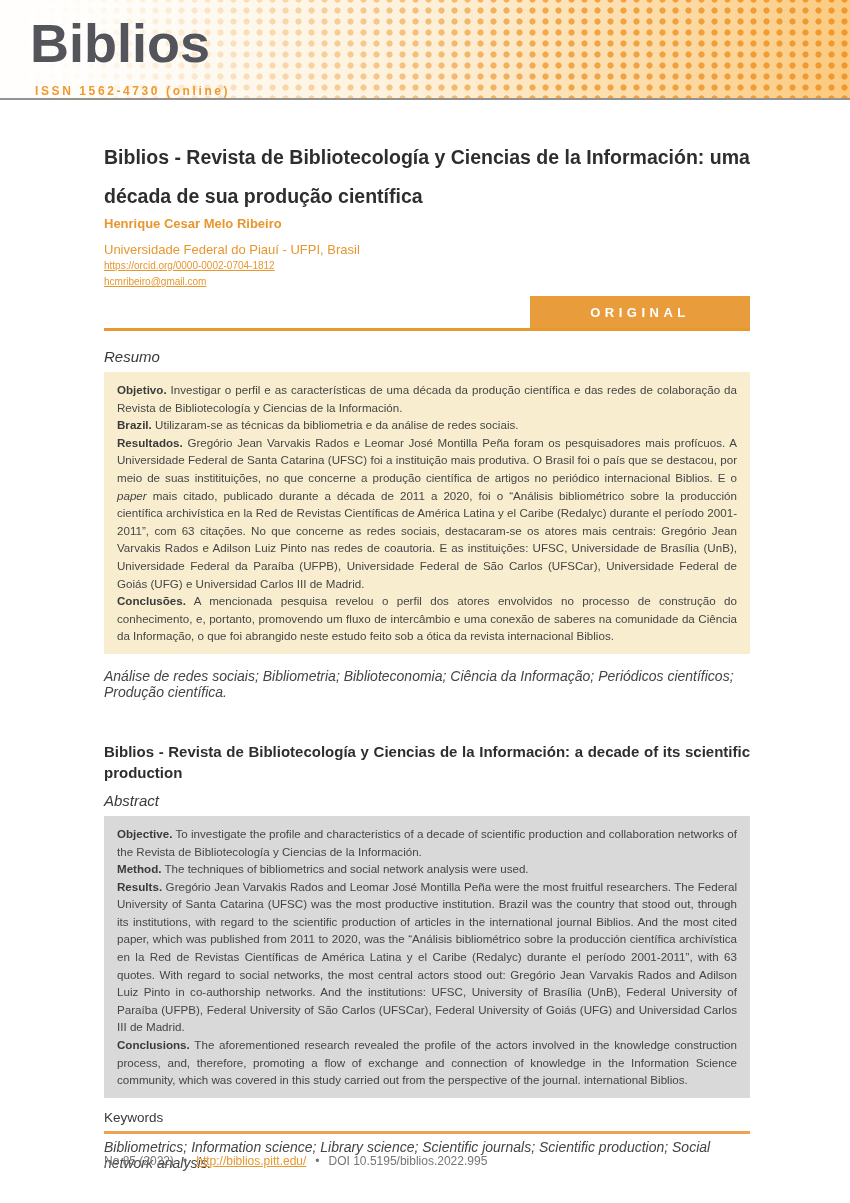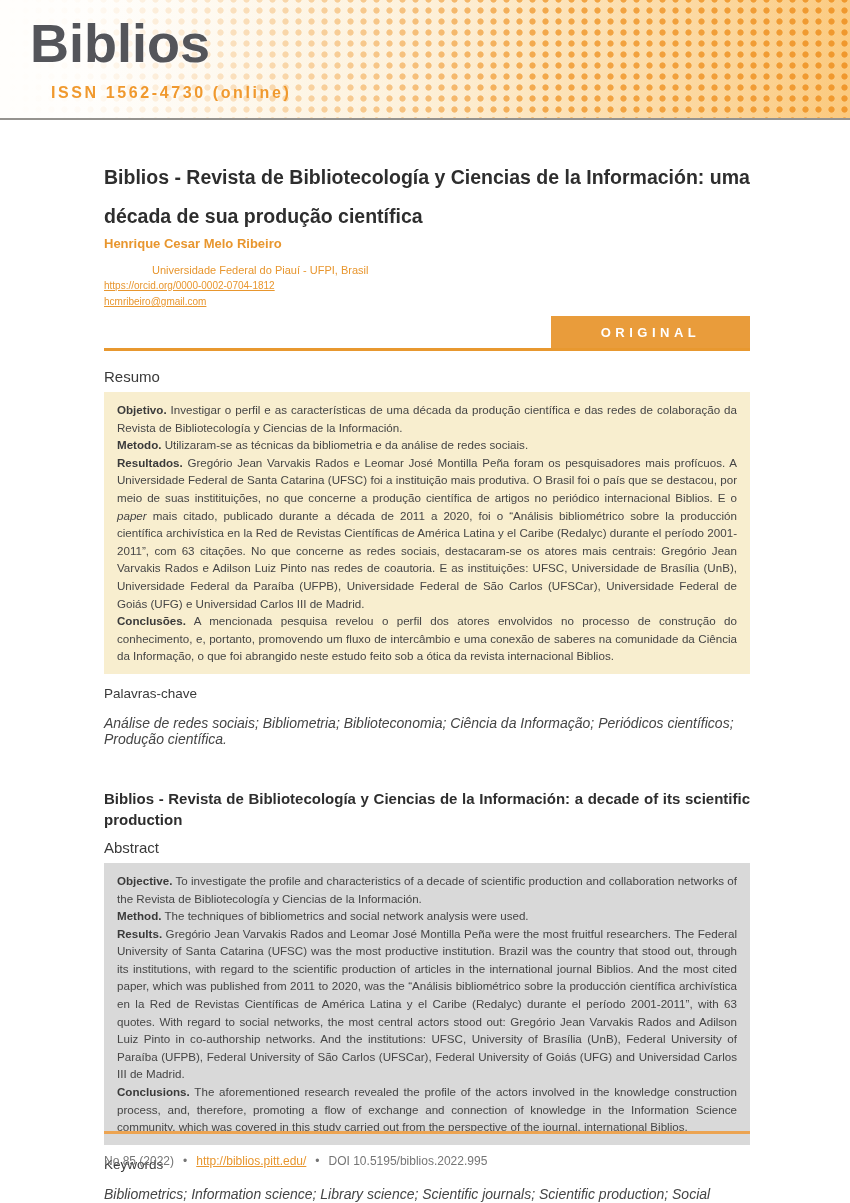--- a/index.html
+++ b/index.html
@@ -14,56 +14,56 @@
   }
   *{box-sizing:border-box;}
   html,body{margin:0;padding:0;background:#ffffff;}
   .page{
     width:850px;height:1203px;position:relative;overflow:hidden;background:#ffffff;
     font-family:"Liberation Sans","DejaVu Sans",sans-serif;
   }
 
   
   .banner{
-    height:120px;border-bottom:2px solid #95938F;position:relative;
+    height:100px;border-bottom:2px solid #95938F;position:relative;
     background-color:#FDF3E2;
     background-image:
       linear-gradient(to right,
         #FFFEFC 0%, rgba(255,254,252,.97) 10%, rgba(253,246,232,.62) 36%,
         rgba(252,226,180,.18) 66%, rgba(251,199,120,0) 100%),
       radial-gradient(circle, #F0982D 2.7px, rgba(240,152,45,0) 3.5px),
       linear-gradient(100deg, #FFFEFB 0%, #FDF0D8 48%, #FBC97D 100%);
     background-size:100% 100%, 13px 11px, 100% 100%;
     background-position:0 0, 6px 5px, 0 0;
   }
   .logo{
     position:absolute;left:30px;top:12px;
     font-size:54px;font-weight:bold;color:#54555A;letter-spacing:0;
     text-shadow:0 0 3px rgba(255,255,255,.95);
   }
   .issn{
-    position:absolute;left:51px;top:84px;
-    font-size:16px;font-weight:bold;letter-spacing:2.6px;color:#F0992E;
+    position:absolute;left:35px;top:84px;
+    font-size:12px;font-weight:bold;letter-spacing:2.6px;color:#F0992E;
   }
 
   
   .content{margin:0 100px 0 104px;}
   .title{margin:38px 0 0 0;font-size:19.5px;line-height:39px;font-weight:bold;color:var(--ink);}
   .author{font-size:13px;font-weight:bold;color:var(--accent);}
-  .affil{margin-top:11px;font-size:11px;color:var(--accent);line-height:16px;margin-left:48px;}
+  .affil{margin-top:11px;font-size:13px;color:var(--accent);line-height:16px;}
   .plink{display:block;width:fit-content;font-size:10px;color:var(--accent);text-decoration:underline;line-height:16px;}
 
   .rule-row{margin-top:6px;height:35px;border-bottom:3px solid var(--rule);position:relative;}
   .badge{
-    position:absolute;right:0;bottom:0;width:199px;height:32px;background:var(--badge);
+    position:absolute;right:0;bottom:0;width:220px;height:32px;background:var(--badge);
     color:#ffffff;font-size:13px;font-weight:bold;letter-spacing:4.5px;
     display:flex;align-items:center;justify-content:center;
   }
 
-  .sec{margin:17px 0 0 0;font-size:15px;font-weight:normal;color:#3A3A3A;}
+  .sec{margin:17px 0 0 0;font-size:15px;font-weight:normal;color:#3A3A3A;font-style:italic;}
   .box{
     margin-top:7px;padding:9px 13px;font-size:11.6px;line-height:17.6px;
     color:var(--body-ink);text-align:justify;
   }
   .box p{margin:0;}
   .box b{color:#3A3A3A;}
   .box-cream{background:var(--cream);}
   .box-gray{background:var(--gray);}
 
   .kw-head{margin-top:12px;font-size:13.5px;color:#3A3A3A;}
@@ -100,26 +100,25 @@
     <a href="#" class="plink">https://orcid.org/0000-0002-0704-1812</a>
     <a href="#" class="plink">hcmribeiro@gmail.com</a>
 
     <div class="rule-row">
       <div class="badge">ORIGINAL</div>
     </div>
 
     <h2 class="sec">Resumo</h2>
     <div class="box box-cream">
       <p><b>Objetivo.</b> <span>Investigar o perfil e as características de uma década da produção científica e das redes de colaboração da Revista de Bibliotecología y Ciencias de la Información.</span></p>
-      <p><b>Metodo.</b> <span>Utilizaram-se as técnicas da bibliometria e da análise de redes sociais.</span></p>
+      <p><b>Brazil.</b> <span>Utilizaram-se as técnicas da bibliometria e da análise de redes sociais.</span></p>
       <p><b>Resultados.</b> <span>Gregório Jean Varvakis Rados e Leomar José Montilla Peña foram os pesquisadores mais profícuos. A Universidade Federal de Santa Catarina (UFSC) foi a instituição mais produtiva. O Brasil foi o país que se destacou, por meio de suas institituições, no que concerne a produção científica de artigos no periódico internacional Biblios. E o</span> <em>paper</em> <span>mais citado, publicado durante a década de 2011 a 2020, foi o “Análisis bibliométrico sobre la producción científica archivística en la Red de Revistas Científicas de América Latina y el Caribe (Redalyc) durante el período 2001-2011”, com 63 citações. No que concerne as redes sociais, destacaram-se os atores mais centrais: Gregório Jean Varvakis Rados e Adilson Luiz Pinto nas redes de coautoria. E as instituições: UFSC, Universidade de Brasília (UnB), Universidade Federal da Paraíba (UFPB), Universidade Federal de São Carlos (UFSCar), Universidade Federal de Goiás (UFG) e Universidad Carlos III de Madrid.</span></p>
       <p><b>Conclusões.</b> <span>A mencionada pesquisa revelou o perfil dos atores envolvidos no processo de construção do conhecimento, e, portanto, promovendo um fluxo de intercâmbio e uma conexão de saberes na comunidade da Ciência da Informação, o que foi abrangido neste estudo feito sob a ótica da revista internacional Biblios.</span></p>
     </div>
 
-    <div class="kw-head">Palavras-chave</div>
     <div class="kw">Análise de redes sociais; Bibliometria; Biblioteconomia; Ciência da Informação; Periódicos científicos; Produção científica.</div>
 
     <h2 class="title-en">Biblios - Revista de Bibliotecología y Ciencias de la Información: a decade of its scientific production</h2>
 
     <h2 class="sec sec-abs">Abstract</h2>
     <div class="box box-gray">
       <p><b>Objective.</b> <span>To investigate the profile and characteristics of a decade of scientific production and collaboration networks of the Revista de Bibliotecología y Ciencias de la Información.</span></p>
       <p><b>Method.</b> <span>The techniques of bibliometrics and social network analysis were used.</span></p>
       <p><b>Results.</b> <span>Gregório Jean Varvakis Rados and Leomar José Montilla Peña were the most fruitful researchers. The Federal University of Santa Catarina (UFSC) was the most productive institution. Brazil was the country that stood out, through its institutions, with regard to the scientific production of articles in the international journal Biblios. And the most cited paper, which was published from 2011 to 2020, was the “Análisis bibliométrico sobre la producción científica archivística en la Red de Revistas Científicas de América Latina y el Caribe (Redalyc) durante el período 2001-2011”, with 63 quotes. With regard to social networks, the most central actors stood out: Gregório Jean Varvakis Rados and Adilson Luiz Pinto in co-authorship networks. And the institutions: UFSC, University of Brasília (UnB), Federal University of Paraíba (UFPB), Federal University of São Carlos (UFSCar), Federal University of Goiás (UFG) and Universidad Carlos III de Madrid.</span></p>
       <p><b>Conclusions.</b> <span>The aforementioned research revealed the profile of the actors involved in the knowledge construction process, and, therefore, promoting a flow of exchange and connection of knowledge in the Information Science community, which was covered in this study carried out from the perspective of the journal. international Biblios.</span></p>

